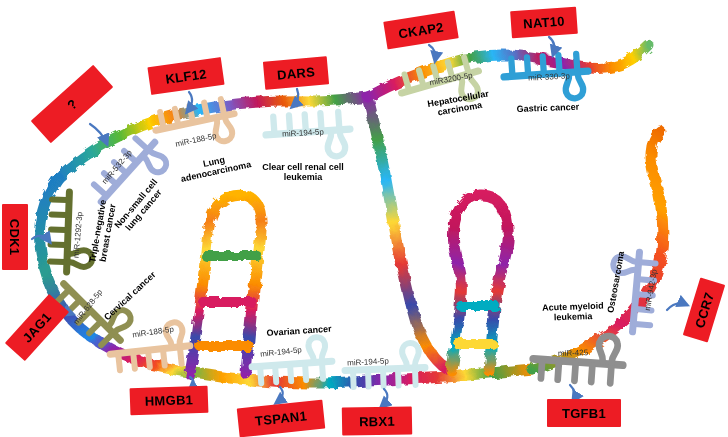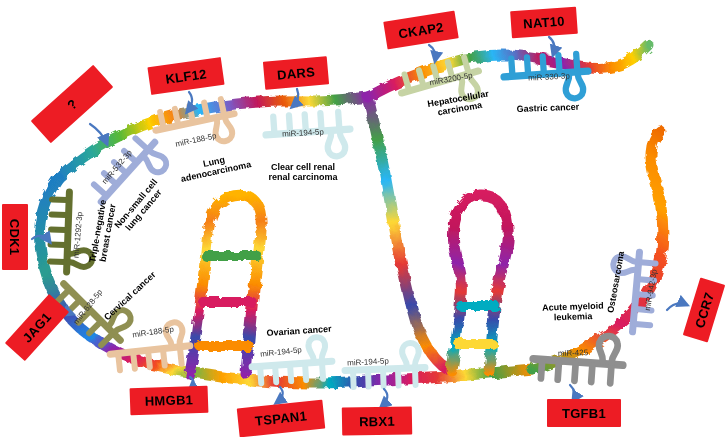--- a/index.html
+++ b/index.html
@@ -218,21 +218,21 @@
   <div class="lbl mir" style="left:78px;top:235px;transform:translate(-50%,-50%) rotate(-85deg);">miR-1292-3p</div>
   <div class="lbl mir" style="left:88px;top:307px;transform:translate(-50%,-50%) rotate(-52deg);">miR-628-5p</div>
   <div class="lbl mir" style="left:153px;top:332px;transform:translate(-50%,-50%) rotate(-8deg);">miR-188-5p</div>
   <div class="lbl mir" style="left:281px;top:352px;transform:translate(-50%,-50%) rotate(-6deg);">miR-194-5p</div>
   <div class="lbl mir" style="left:368px;top:362px;transform:translate(-50%,-50%) rotate(-3deg);">miR-194-5p</div>
   <div class="lbl mir" style="left:573px;top:353px;transform:translate(-50%,-50%) rotate(-2deg);">miR-425</div>
   <div class="lbl mir" style="left:651px;top:290px;transform:translate(-50%,-50%) rotate(-80deg);">miR-942-3p</div>
 
   <div class="lbl cancer" style="left:140px;top:207px;width:70px;transform:translate(-50%,-50%) rotate(-50deg);">Non-small cell lung cancer</div>
   <div class="lbl cancer" style="left:215px;top:167px;width:92px;transform:translate(-50%,-50%) rotate(-12deg);">Lung adenocarcinoma</div>
-  <div class="lbl cancer" style="left:303px;top:172px;width:86px;transform:translate(-50%,-50%);">Clear cell renal renal carcinoma</div>
+  <div class="lbl cancer" style="left:303px;top:172px;width:86px;transform:translate(-50%,-50%);">Clear cell renal cell leukemia</div>
   <div class="lbl cancer" style="left:459px;top:104px;width:82px;transform:translate(-50%,-50%) rotate(-10deg);">Hepatocellular carcinoma</div>
   <div class="lbl cancer" style="left:548px;top:108px;width:92px;transform:translate(-50%,-50%) rotate(-2deg);">Gastric cancer</div>
   <div class="lbl cancer" style="left:103px;top:232px;width:80px;transform:translate(-50%,-50%) rotate(-80deg);">Triple-negative breast cancer</div>
   <div class="lbl cancer" style="left:130px;top:296px;width:110px;transform:translate(-50%,-50%) rotate(-43deg);white-space:nowrap;">Cervical cancer</div>
   <div class="lbl cancer" style="left:299px;top:331px;width:110px;transform:translate(-50%,-50%) rotate(-4deg);white-space:nowrap;">Ovarian cancer</div>
   <div class="lbl cancer" style="left:573px;top:312px;width:88px;transform:translate(-50%,-50%) rotate(-2deg);">Acute myeloid leukemia</div>
   <div class="lbl cancer" style="left:616px;top:282px;width:110px;transform:translate(-50%,-50%) rotate(-80deg);white-space:nowrap;">Osteosarcoma</div>
 
 </div>
 

